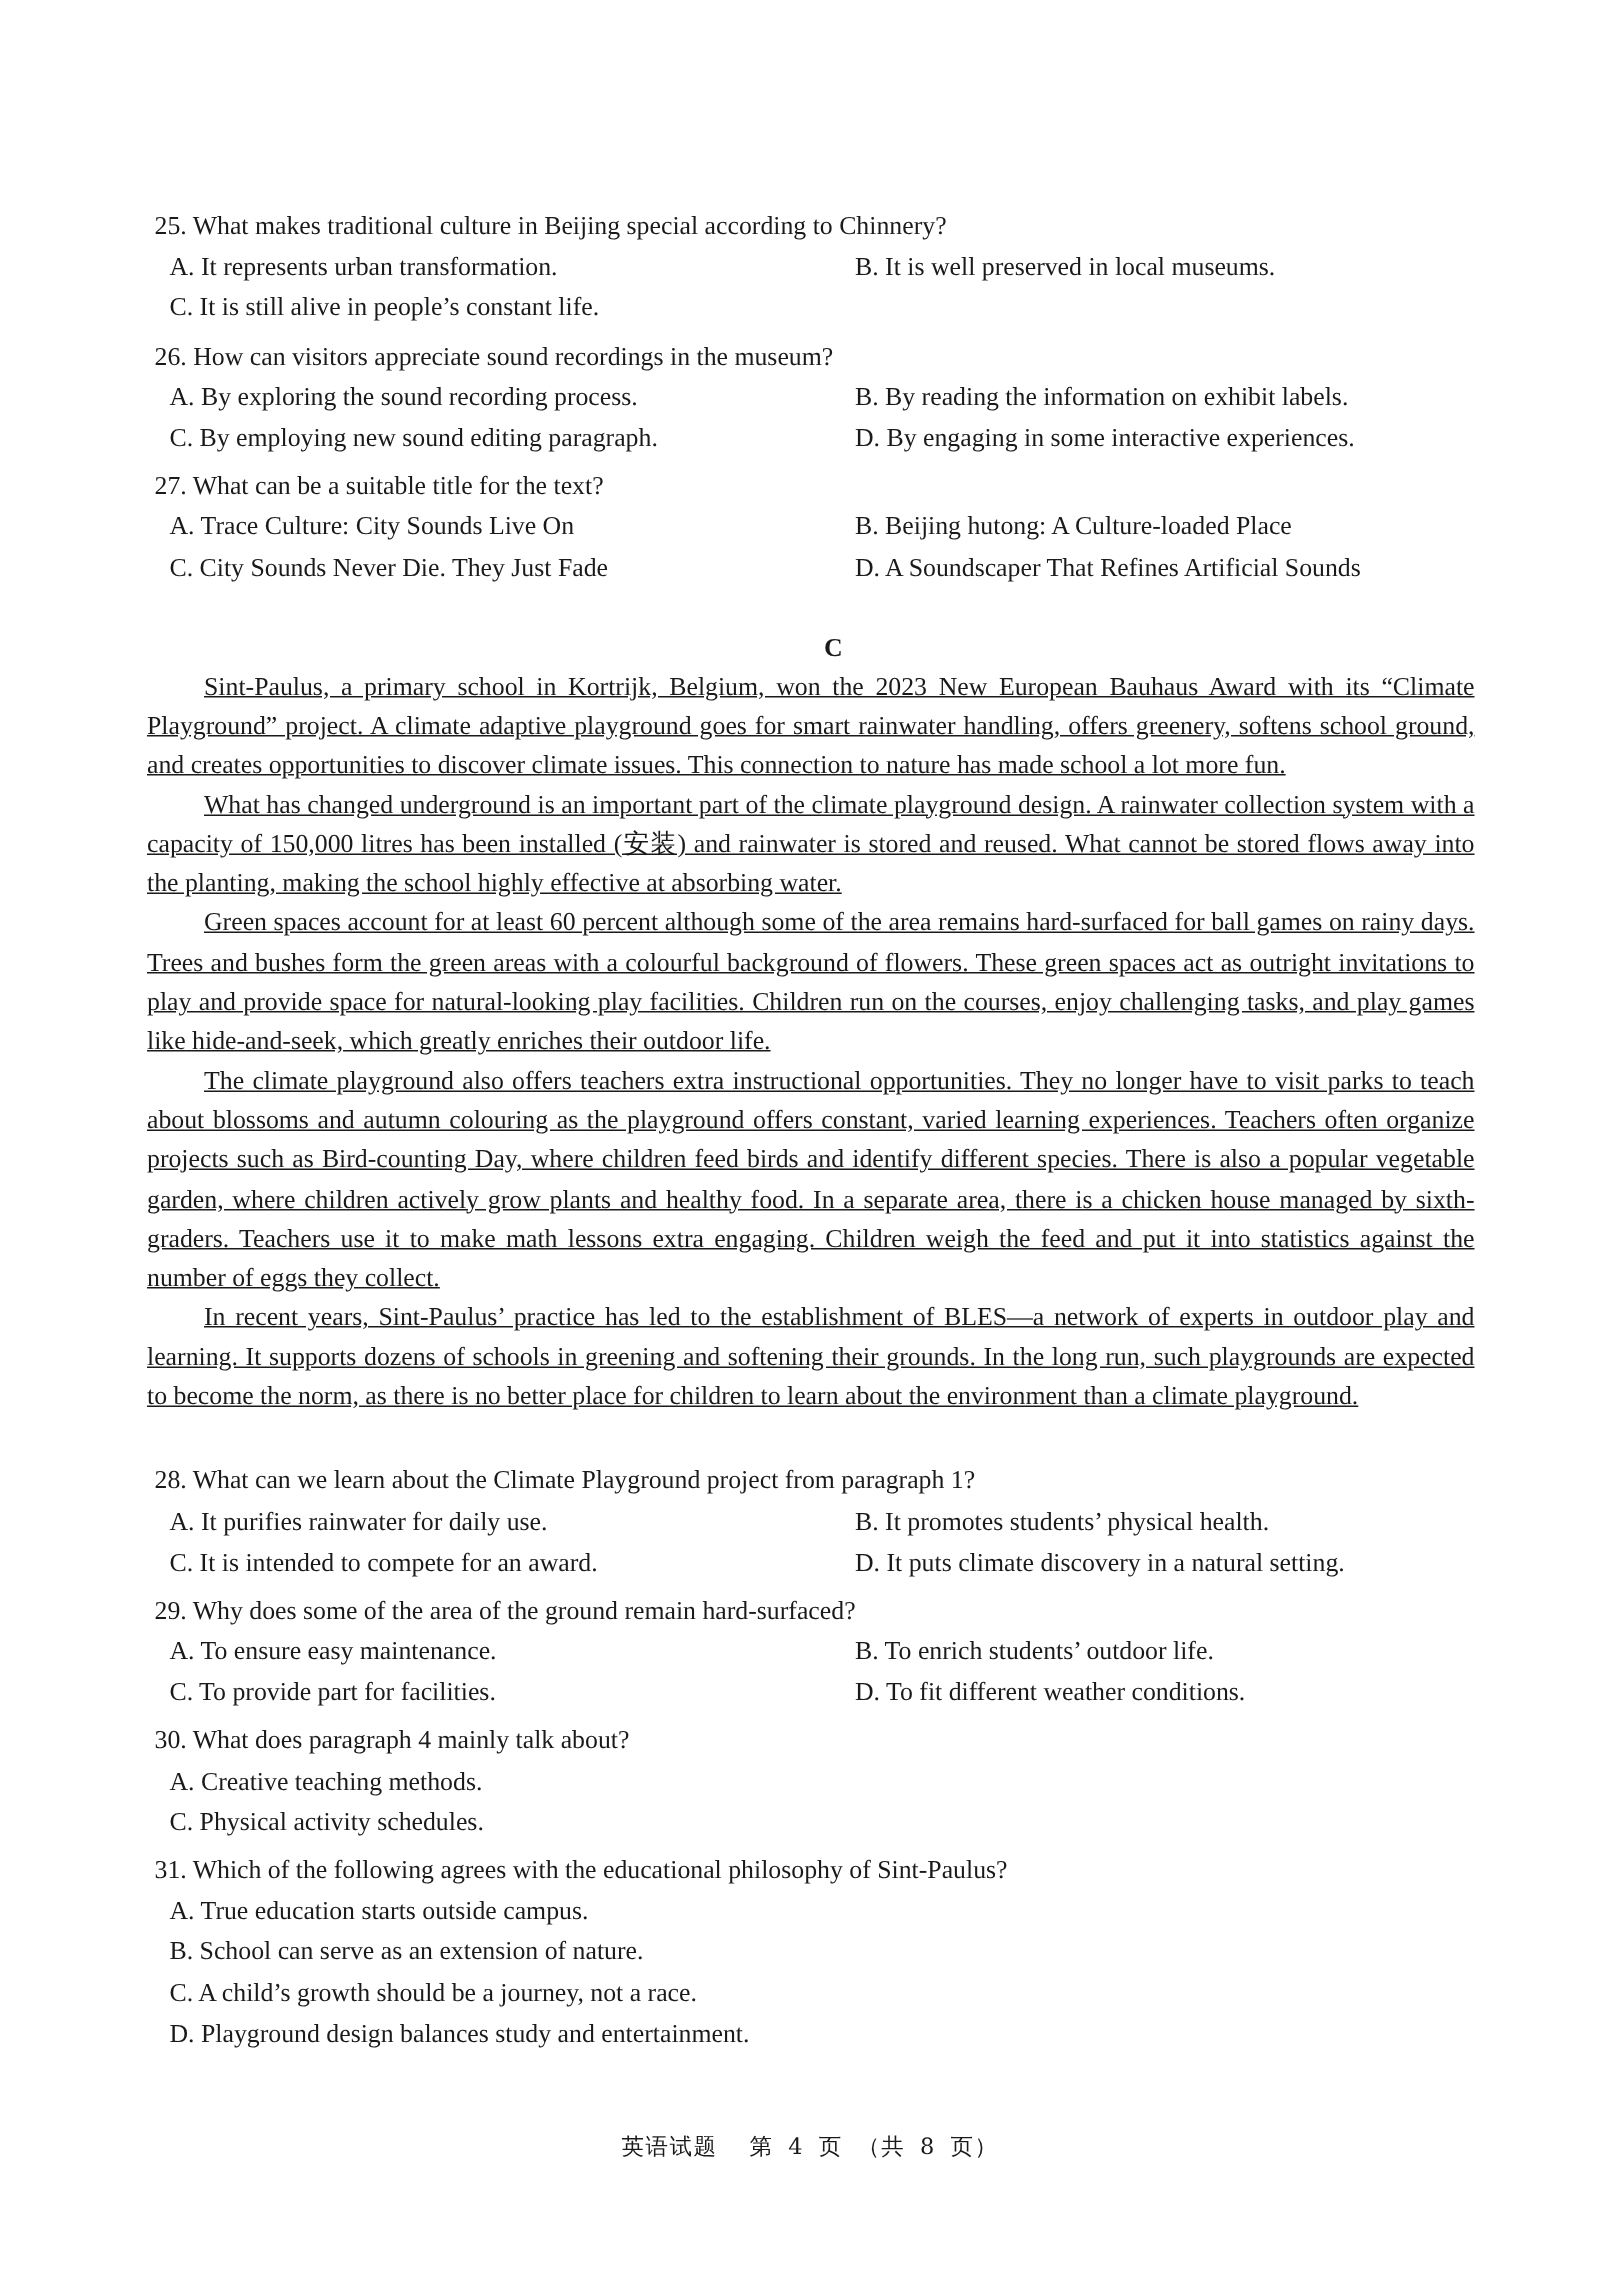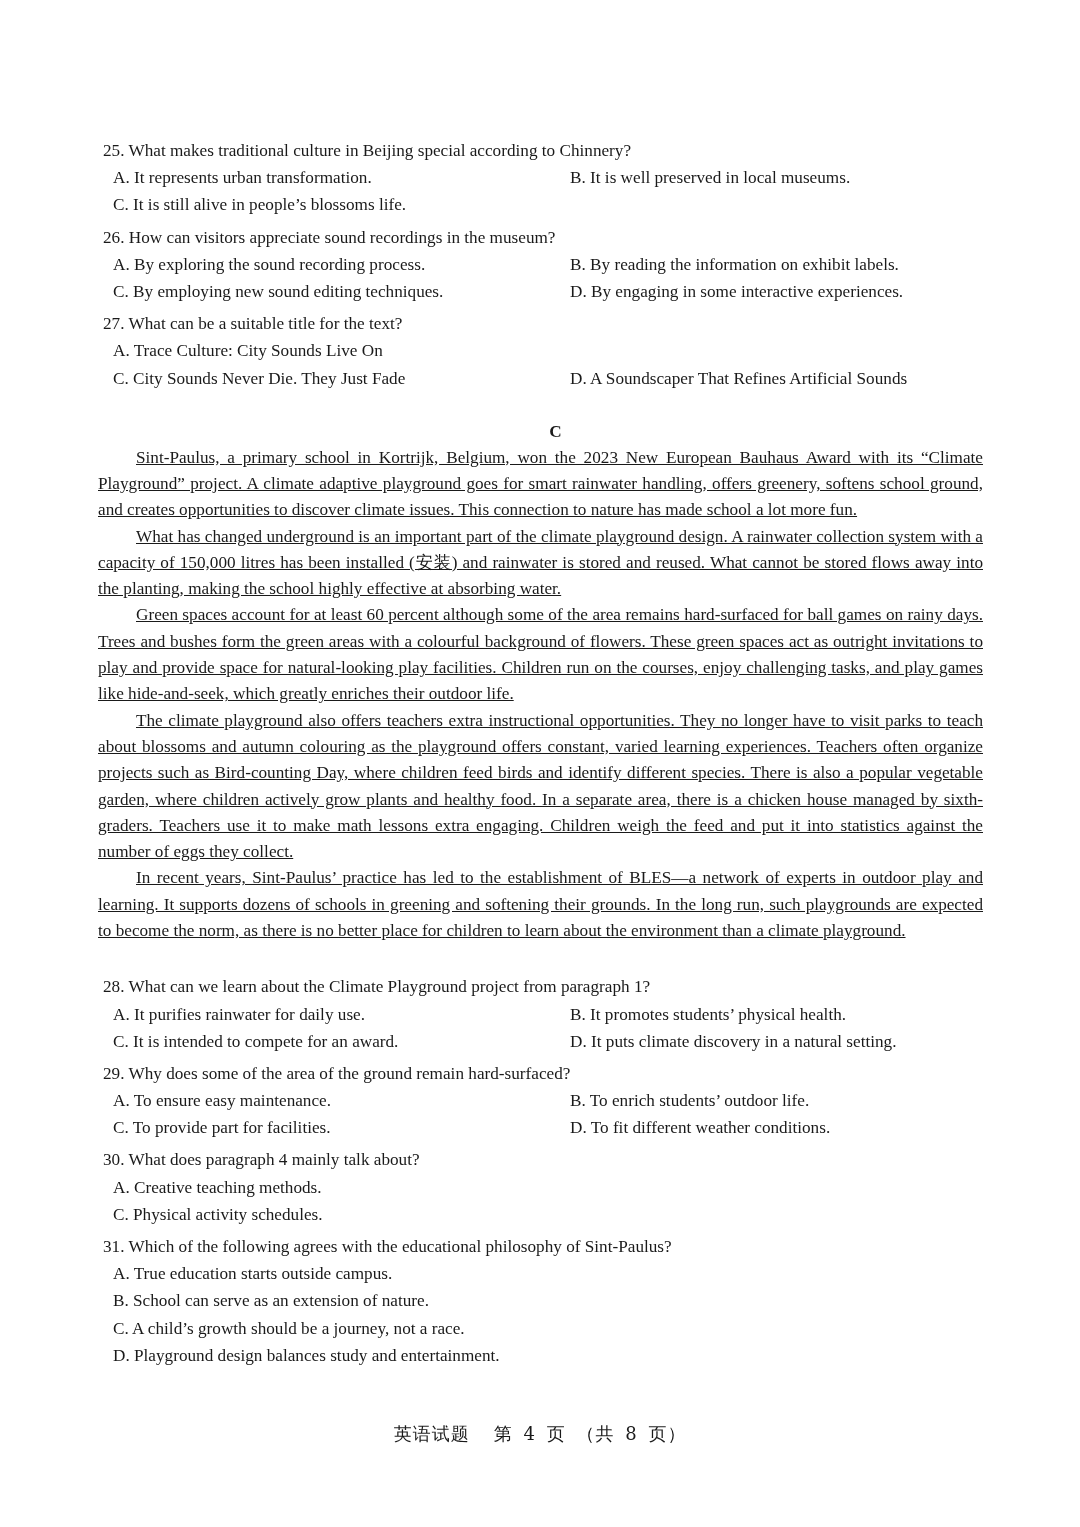--- a/index.html
+++ b/index.html
@@ -66,58 +66,59 @@
     }
     .passage {
       margin-bottom: 29px;
     }
     .footer {
       position: absolute;
       left: 0;
       width: 1080px;
       top: 1422px;
       text-align: center;
-      font-size: 18px;
+      font-size: 15px;
       letter-spacing: 1px;
       font-family: "DejaVu Serif", "Liberation Serif", serif;
     }
     .footer span { margin: 0 2px; }
   </style>
 </head>
 <body>
 
 <div class="page">
 
   <div class="question">
     <span class="q-stem">25. What makes traditional culture in Beijing special according to Chinnery?</span>
     <div class="opt-row">
       <span class="opt left">A. It represents urban transformation.</span>
       <span class="opt">B. It is well preserved in local museums.</span>
     </div>
     <div class="opt-row">
-      <span class="opt left">C. It is still alive in people’s blossoms life.</span>
+      <span class="opt left">C. It is still alive in people’s constant life.</span>
     </div>
   </div>
 
   <div class="question">
     <span class="q-stem">26. How can visitors appreciate sound recordings in the museum?</span>
     <div class="opt-row">
       <span class="opt left">A. By exploring the sound recording process.</span>
       <span class="opt">B. By reading the information on exhibit labels.</span>
     </div>
     <div class="opt-row">
-      <span class="opt left">C. By employing new sound editing techniques.</span>
+      <span class="opt left">C. By employing new sound editing paragraph.</span>
       <span class="opt">D. By engaging in some interactive experiences.</span>
     </div>
   </div>
 
   <div class="question">
     <span class="q-stem">27. What can be a suitable title for the text?</span>
     <div class="opt-row">
       <span class="opt left">A. Trace Culture: City Sounds Live On</span>
+      <span class="opt">B. Beijing hutong: A Culture-loaded Place</span>
     </div>
     <div class="opt-row">
       <span class="opt left">C. City Sounds Never Die. They Just Fade</span>
       <span class="opt">D. A Soundscaper That Refines Artificial Sounds</span>
     </div>
   </div>
 
   <div class="section-title">C</div>
   <div class="passage">
     <p>Sint-Paulus, a primary school in Kortrijk, Belgium, won the 2023 New European Bauhaus Award with its “Climate Playground” project. A climate adaptive playground goes for smart rainwater handling, offers greenery, softens school ground, and creates opportunities to discover climate issues. This connection to nature has made school a lot more fun.</p>

